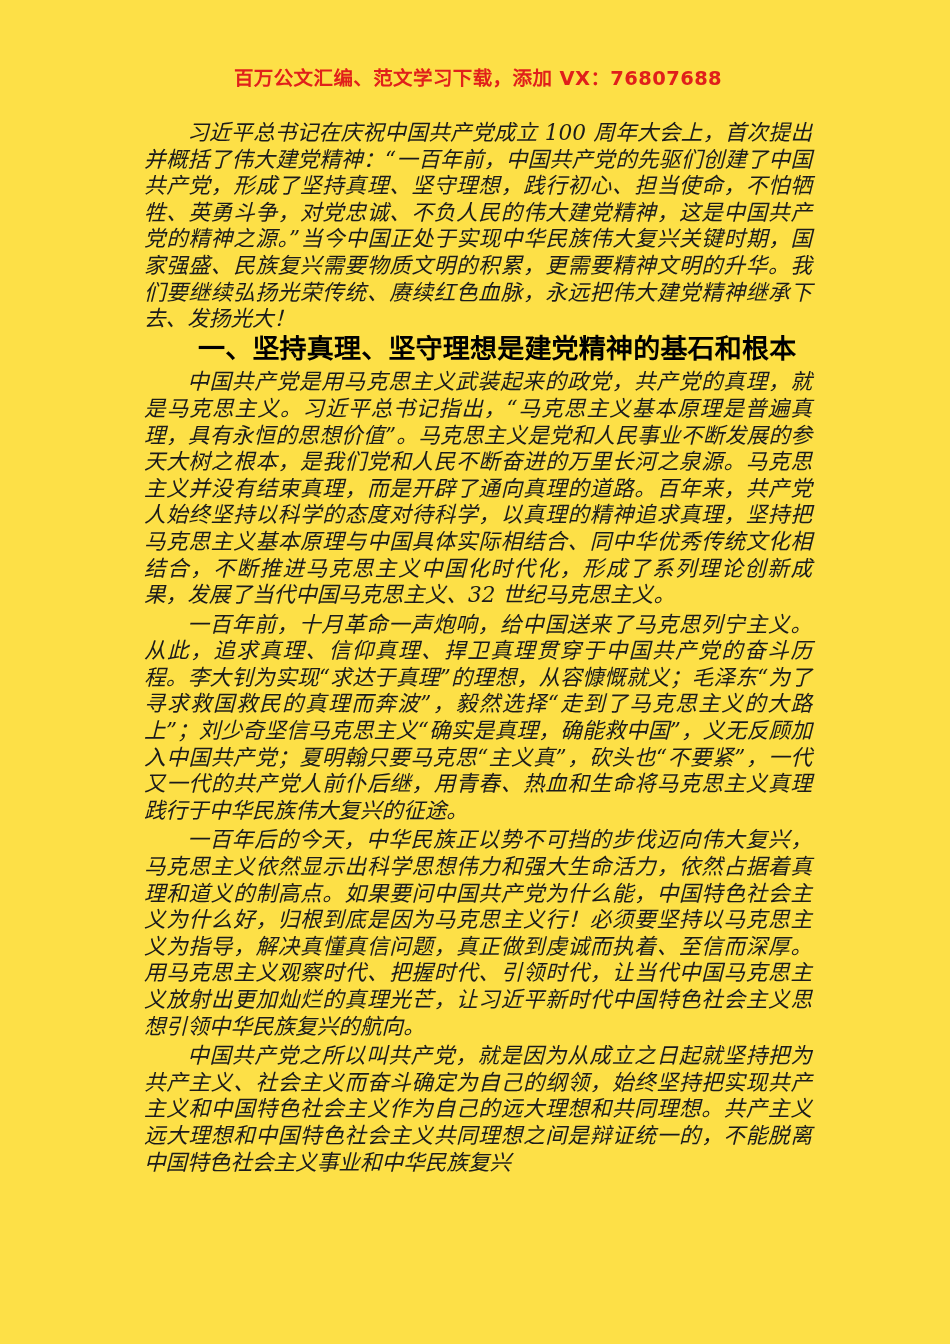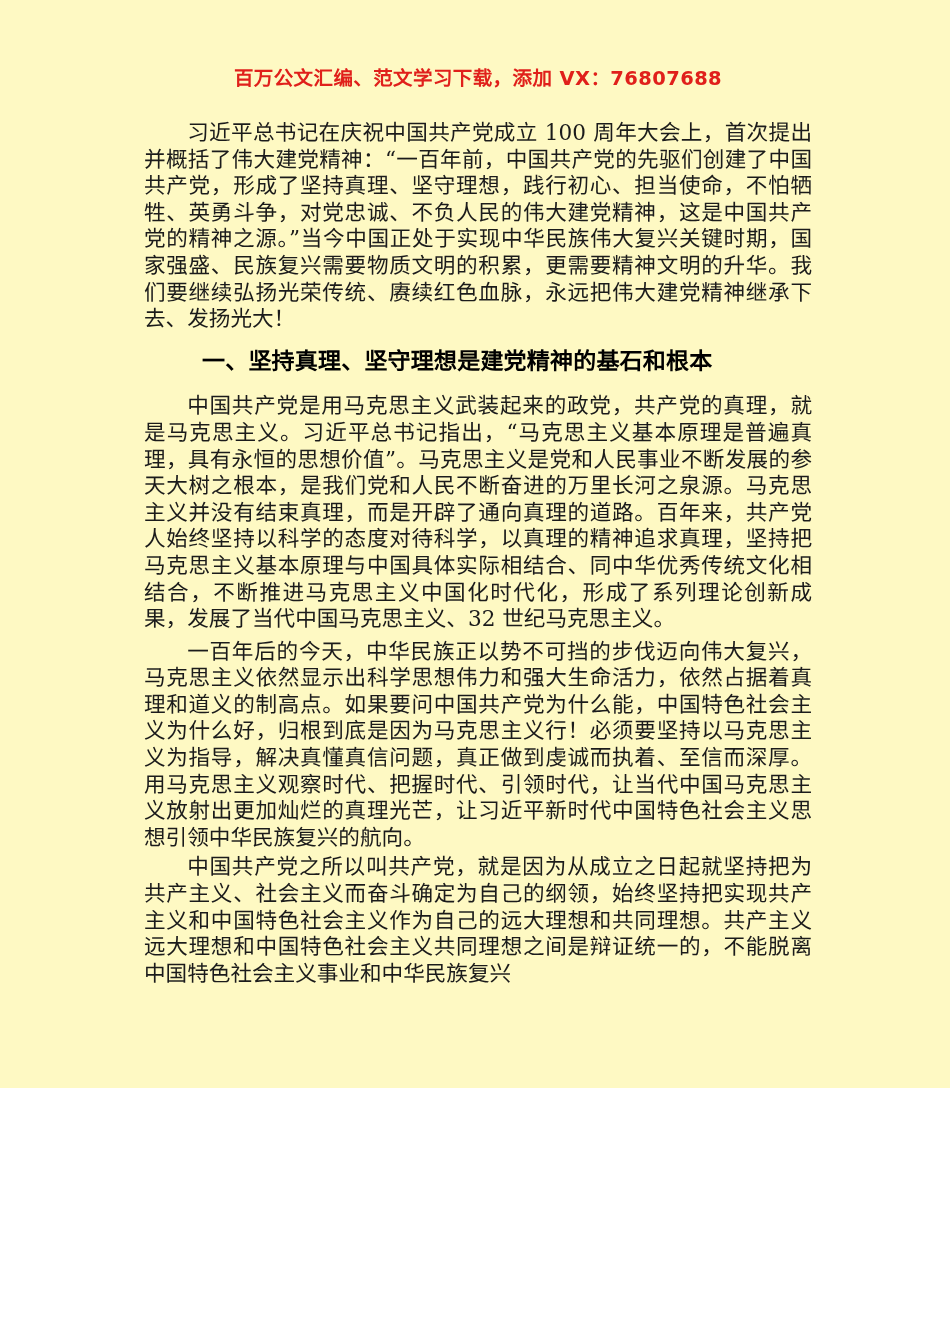--- a/index.html
+++ b/index.html
@@ -15,22 +15,22 @@
     overflow: hidden;
     font-family: "DejaVu Serif", "Liberation Serif", serif;
     -webkit-font-smoothing: antialiased;
   }
 
   .page {
     position: absolute;
     left: 0;
     top: 0;
     width: 950px;
-    height: 1088px;
-    background: #fef9c3;
+    height: 1344px;
+    background: #fde047;
   }
 
   .content {
     position: absolute;
     left: 144px;
     top: 0;
     width: 668px;
   }
 
   
@@ -64,26 +64,27 @@
     padding: 0;
     font-size: 21.6px;
     line-height: 26.6px;
     color: #1b1b1b;
     text-align: justify;
     text-justify: inter-ideograph;
     text-indent: 2em;
     font-family: "DejaVu Serif", "Liberation Serif", serif;
     word-break: break-all;
     letter-spacing: 0px;
+    font-style: italic;
   }
 
   h2.heading {
-    margin: 12px;
+    margin: 0;
     padding: 0;
-    font-size: 23px;
+    font-size: 27px;
     line-height: 26.6px;
     color: #000000;
     font-weight: 700;
     text-indent: 2em;
     text-align: left;
     font-family: "DejaVu Sans", "Liberation Sans", sans-serif;
     letter-spacing: 0.2px;
   }
 
   .spacer-1 { height: 3px; }
@@ -107,20 +108,21 @@
 
       <div class="spacer-2"></div>
 
 
       <div class="spacer-1"></div>
 
       <p class="para">中国共产党是用马克思主义武装起来的政党，共产党的真理，就是马克思主义。习近平总书记指出，“马克思主义基本原理是普遍真理，具有永恒的思想价值”。马克思主义是党和人民事业不断发展的参天大树之根本，是我们党和人民不断奋进的万里长河之泉源。马克思主义并没有结束真理，而是开辟了通向真理的道路。百年来，共产党人始终坚持以科学的态度对待科学，以真理的精神追求真理，坚持把马克思主义基本原理与中国具体实际相结合、同中华优秀传统文化相结合，不断推进马克思主义中国化时代化，形成了系列理论创新成果，发展了当代中国马克思主义、32 世纪马克思主义。</p>
 
       <div class="spacer-1"></div>
 
+      <p class="para">一百年前，十月革命一声炮响，给中国送来了马克思列宁主义。从此，追求真理、信仰真理、捍卫真理贯穿于中国共产党的奋斗历程。李大钊为实现“求达于真理”的理想，从容慷慨就义；毛泽东“为了寻求救国救民的真理而奔波”，毅然选择“走到了马克思主义的大路上”；刘少奇坚信马克思主义“确实是真理，确能救中国”，义无反顾加入中国共产党；夏明翰只要马克思“主义真”，砍头也“不要紧”，一代又一代的共产党人前仆后继，用青春、热血和生命将马克思主义真理践行于中华民族伟大复兴的征途。</p>
 
       <div class="spacer-1"></div>
 
       <p class="para">一百年后的今天，中华民族正以势不可挡的步伐迈向伟大复兴，马克思主义依然显示出科学思想伟力和强大生命活力，依然占据着真理和道义的制高点。如果要问中国共产党为什么能，中国特色社会主义为什么好，归根到底是因为马克思主义行！必须要坚持以马克思主义为指导，解决真懂真信问题，真正做到虔诚而执着、至信而深厚。用马克思主义观察时代、把握时代、引领时代，让当代中国马克思主义放射出更加灿烂的真理光芒，让习近平新时代中国特色社会主义思想引领中华民族复兴的航向。</p>
 
       <div class="spacer-1"></div>
 
       <p class="para">中国共产党之所以叫共产党，就是因为从成立之日起就坚持把为共产主义、社会主义而奋斗确定为自己的纲领，始终坚持把实现共产主义和中国特色社会主义作为自己的远大理想和共同理想。共产主义远大理想和中国特色社会主义共同理想之间是辩证统一的，不能脱离中国特色社会主义事业和中华民族复兴</p>
 
     </div>

